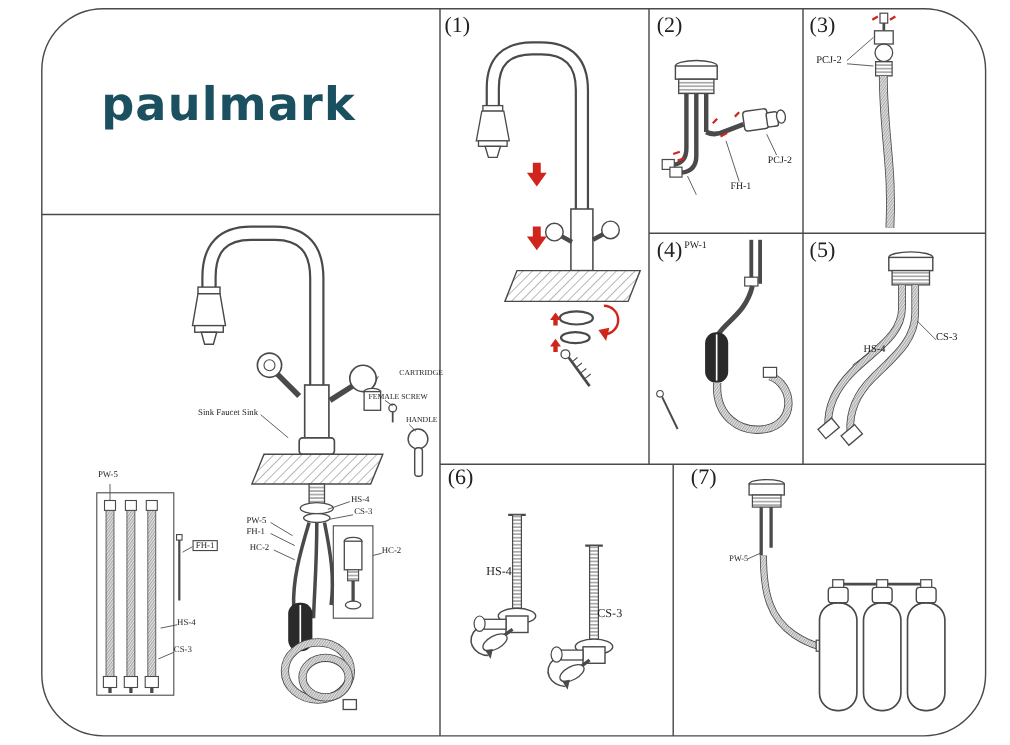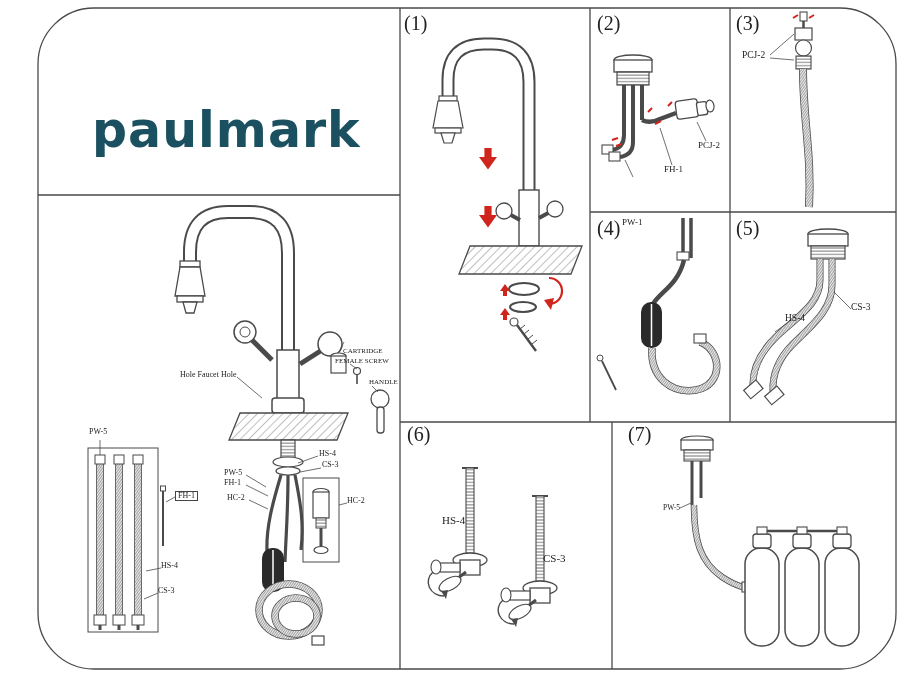--- a/index.html
+++ b/index.html
@@ -2,21 +2,21 @@
 <html><head>
 <meta charset="utf-8">
 <style>
   * { margin:0; padding:0; box-sizing:border-box; }
   html,body { width:918px; height:677px; background:#ffffff; }
   body { position:relative; font-family:"Liberation Serif", serif; overflow:hidden; }
   .sheet { position:absolute; inset:0; background:#ffffff; }
   svg.art { position:absolute; left:0; top:0; }
   .logo { position:absolute; left:92px; top:70px;
           font-family:"DejaVu Sans", sans-serif; font-weight:bold;
-          font-size:49px; letter-spacing:1px; color:#1a505f;margin-top:32px; }
+          font-size:42px; letter-spacing:1px; color:#1a505f; }
   .lbl { position:absolute; color:#1c1c1c; white-space:nowrap; line-height:1; }
   .pnum { font-size:20px; color:#222; }
   .s7  { font-size:7px; }
   .s75 { font-size:7.5px; }
   .s8  { font-size:8px; }
   .s9  { font-size:9px; }
   .s95 { font-size:9.5px; }
   .s11 { font-size:11px; }
   .boxed { border:1px solid #444; padding:0 2px; }
 </style>
@@ -266,22 +266,22 @@
   <div class="logo">paulmark</div>
 
   <span class="lbl pnum" style="left:404px;top:13px;">(1)</span>
   <span class="lbl pnum" style="left:597px;top:13px;">(2)</span>
   <span class="lbl pnum" style="left:736px;top:13px;">(3)</span>
   <span class="lbl pnum" style="left:597px;top:218px;">(4)</span>
   <span class="lbl pnum" style="left:736px;top:218px;">(5)</span>
   <span class="lbl pnum" style="left:407px;top:424px;">(6)</span>
   <span class="lbl pnum" style="left:628px;top:424px;">(7)</span>
 
-  <span class="lbl s8" style="left:180px;top:371px;">Hole Faucet Hole</span>
-  <span class="lbl s7" style="left:343px;top:336px;margin-top:12px;">CARTRIDGE</span>
+  <span class="lbl s8" style="left:180px;top:371px;">Sink Faucet Sink</span>
+  <span class="lbl s7" style="left:363px;top:336px;">CARTRIDGE</span>
   <span class="lbl s7" style="left:335px;top:358px;text-align:right;">FEMALE SCREW</span>
   <span class="lbl s7" style="left:369px;top:379px;text-align:right;">HANDLE</span>
   <span class="lbl s8" style="left:89px;top:428px;">PW-5</span>
   <span class="lbl s8" style="left:319px;top:450px;">HS-4</span>
   <span class="lbl s8" style="left:322px;top:461px;">CS-3</span>
   <span class="lbl s8" style="left:224px;top:469px;">PW-5</span>
   <span class="lbl s8" style="left:224px;top:479px;">FH-1</span>
   <span class="lbl s8" style="left:227px;top:494px;">HC-2</span>
   <span class="lbl s8" style="left:347px;top:497px;">HC-2</span>
   <span class="lbl s8 boxed" style="left:175px;top:491px;">FH-1</span>

